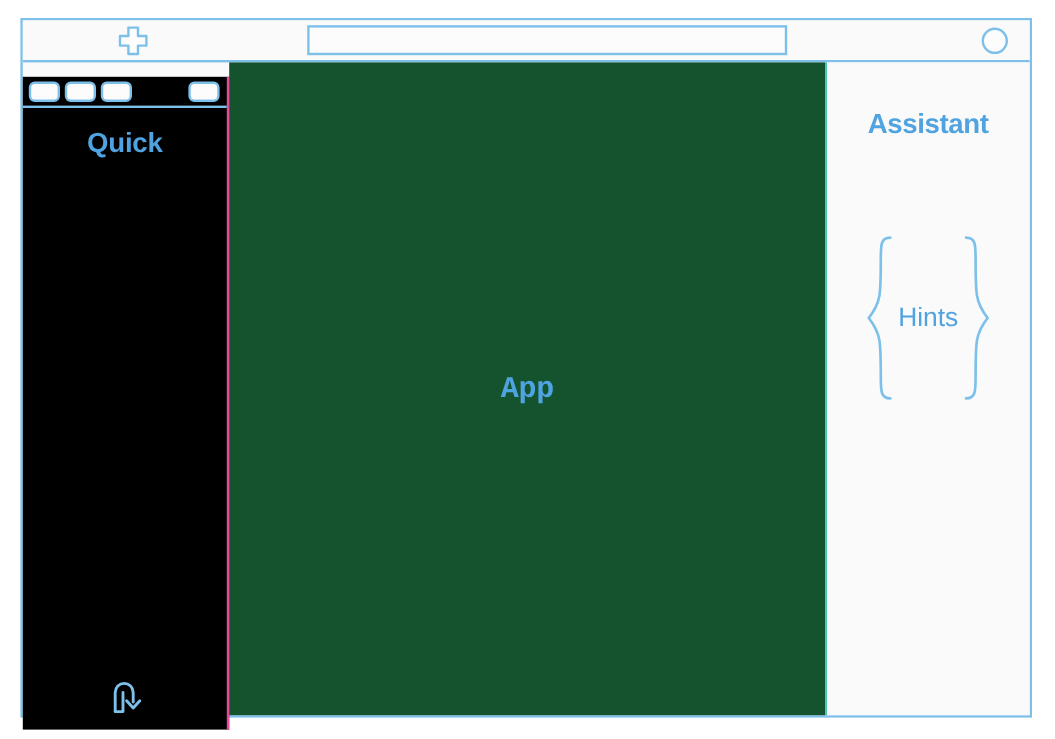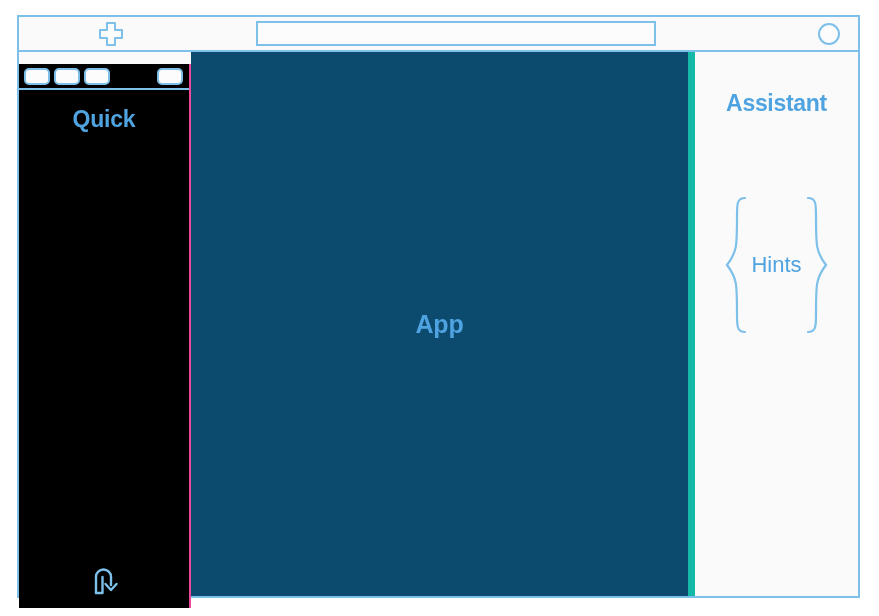--- a/index.html
+++ b/index.html
@@ -142,42 +142,43 @@
     justify-content: center;
   }
 
   
   .app-pane {
     position: absolute;
     left: 172px;
     right: 170px;
     top: 0;
     bottom: 0;
-    background: #0c4a6e;
+    background: #14532d;
     display: flex;
     align-items: center;
     justify-content: center;
+    font-family: Liberation Mono, monospace;
   }
 
   .app-label {
     color: #4fa3e0;
     font-size: 25px;
     font-weight: bold;
     letter-spacing: -0.2px;
   }
 
   
   .assistant-pane {
     position: absolute;
     right: 0;
     top: 0;
     width: 170px;
     height: 100%;
     box-sizing: border-box;
-    border-left: 7px solid #14b8a6;
+    border-left: 1px solid #14b8a6;
     background: #fafafa;
     padding-left: 20px;
   }
 
   .assistant-title {
     position: absolute;
     left: 0;
     top: 38px;
     width: 100%;
     text-align: center;

